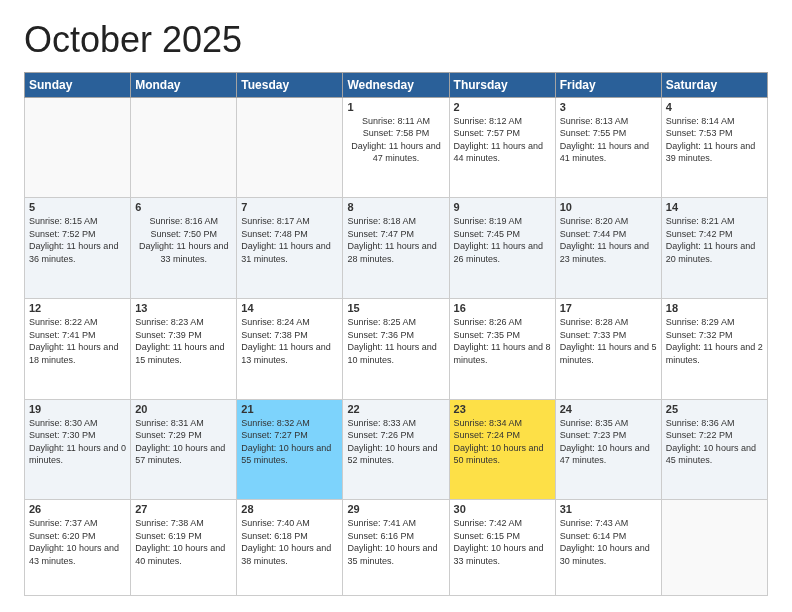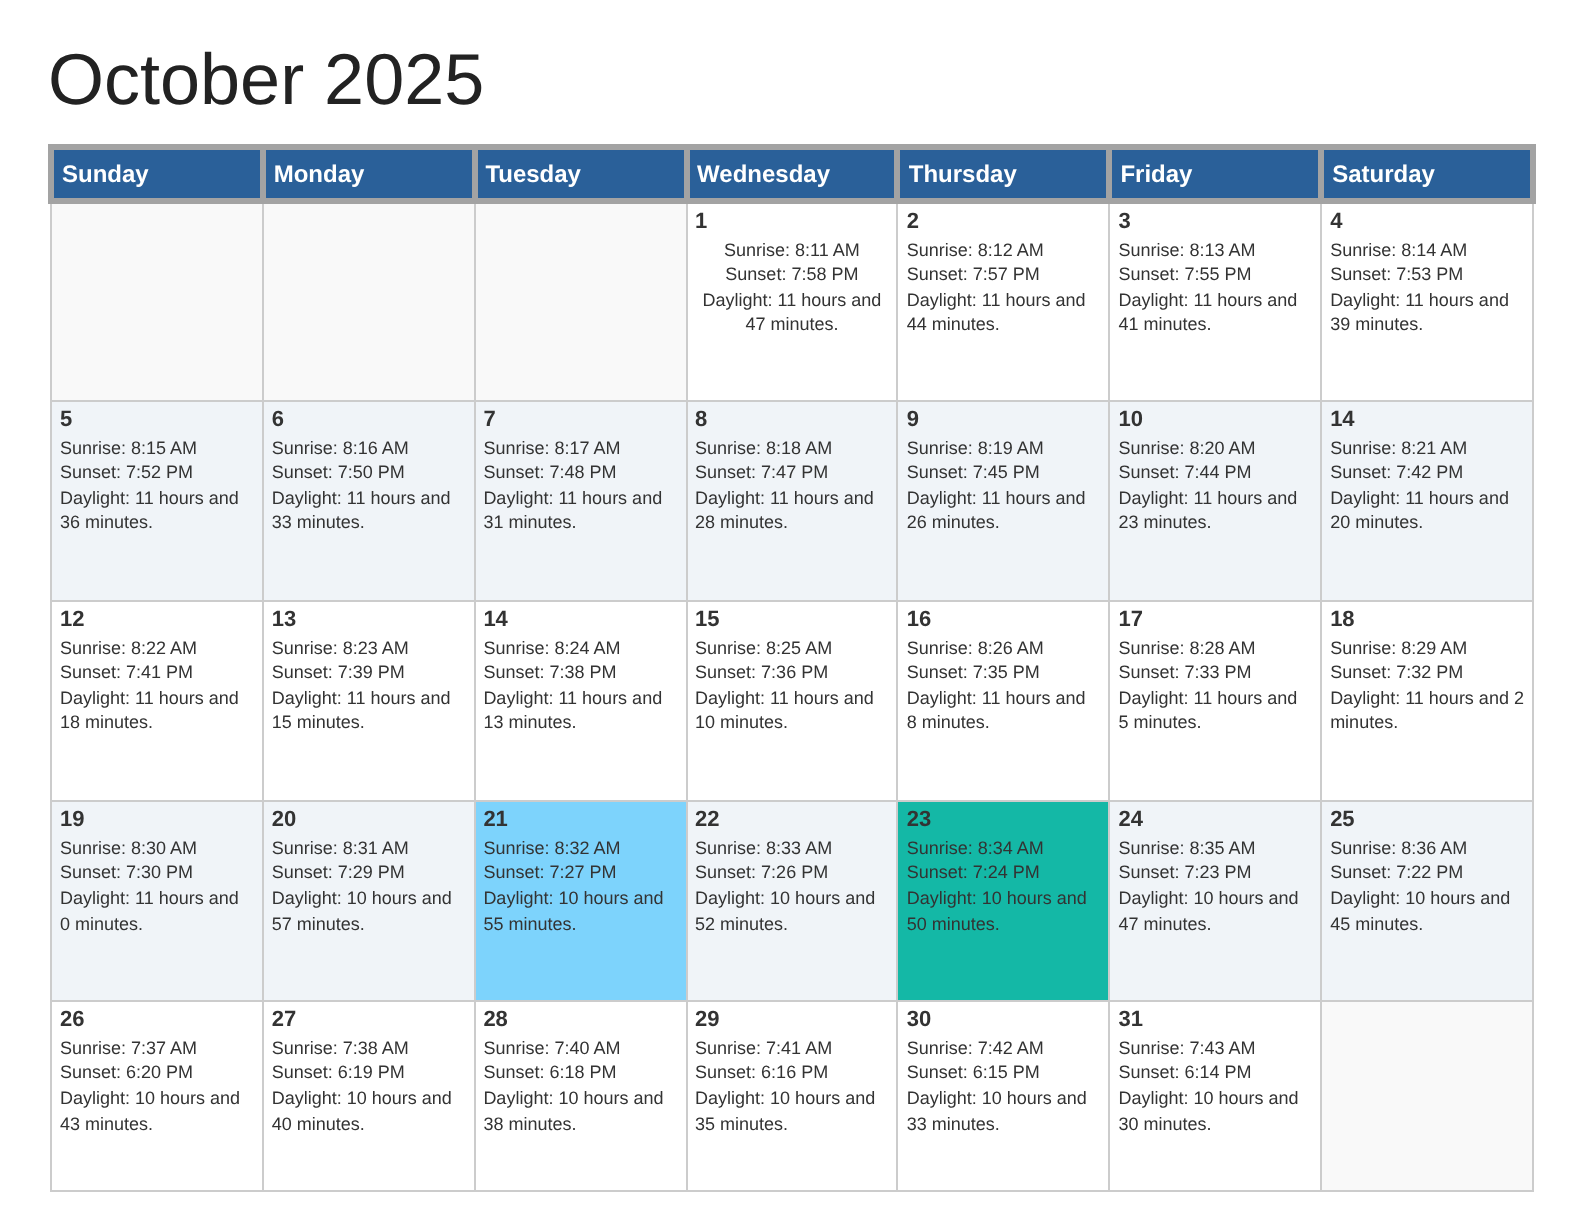--- a/index.html
+++ b/index.html
@@ -68,21 +68,21 @@
       width: 100%;
       table-layout: fixed;
     }
     .calendar th {
       background: #2a6099;
       color: #fff;
       font-size: 12px;
       font-weight: bold;
       padding: 5px 4px;
       text-align: left;
-      border: 3px solid #a3a3a3;
+      border: 1px solid #a3a3a3;
     }
     .calendar td {
       border: 1px solid #ccc;
       vertical-align: top;
       padding: 3px 4px;
       font-size: 9.5px;
       color: #333;
       height: 82px;
     }
     .calendar tr:last-child td {
@@ -157,21 +157,21 @@
         </tr>
         <tr style="background: rgb(240, 244, 248);">
           <td style="background: rgb(240, 244, 248);">
             <span class="day-num">5</span>
             <div class="day-info" style="white-space: pre-line;">Sunrise: 8:15 AM
 Sunset: 7:52 PM
 Daylight: 11 hours and 36 minutes.</div>
           </td>
           <td style="background: rgb(240, 244, 248);">
             <span class="day-num">6</span>
-            <div class="day-info" style="white-space: pre-line;">Sunrise: 8:16 AM
+            <div class="day-info" style="white-space: pre-line; text-align: center;">Sunrise: 8:16 AM
 Sunset: 7:50 PM
 Daylight: 11 hours and 33 minutes.</div>
           </td>
           <td style="background: rgb(240, 244, 248);">
             <span class="day-num">7</span>
             <div class="day-info" style="white-space: pre-line;">Sunrise: 8:17 AM
 Sunset: 7:48 PM
 Daylight: 11 hours and 31 minutes.</div>
           </td>
           <td style="background: rgb(240, 244, 248);">
@@ -261,21 +261,21 @@
             <div class="day-info" style="white-space: pre-line;">Sunrise: 8:32 AM
 Sunset: 7:27 PM
 Daylight: 10 hours and 55 minutes.</div>
           </td>
           <td style="background: rgb(240, 244, 248);">
             <span class="day-num">22</span>
             <div class="day-info" style="white-space: pre-line;">Sunrise: 8:33 AM
 Sunset: 7:26 PM
 Daylight: 10 hours and 52 minutes.</div>
           </td>
-          <td style="background: #14b8a6; margin-top: 41px;">
+          <td style="background: #fde047; margin-top: 41px;">
             <span class="day-num">23</span>
             <div class="day-info" style="white-space: pre-line;">Sunrise: 8:34 AM
 Sunset: 7:24 PM
 Daylight: 10 hours and 50 minutes.</div>
           </td>
           <td style="background: rgb(240, 244, 248);">
             <span class="day-num">24</span>
             <div class="day-info" style="white-space: pre-line;">Sunrise: 8:35 AM
 Sunset: 7:23 PM
 Daylight: 10 hours and 47 minutes.</div>

